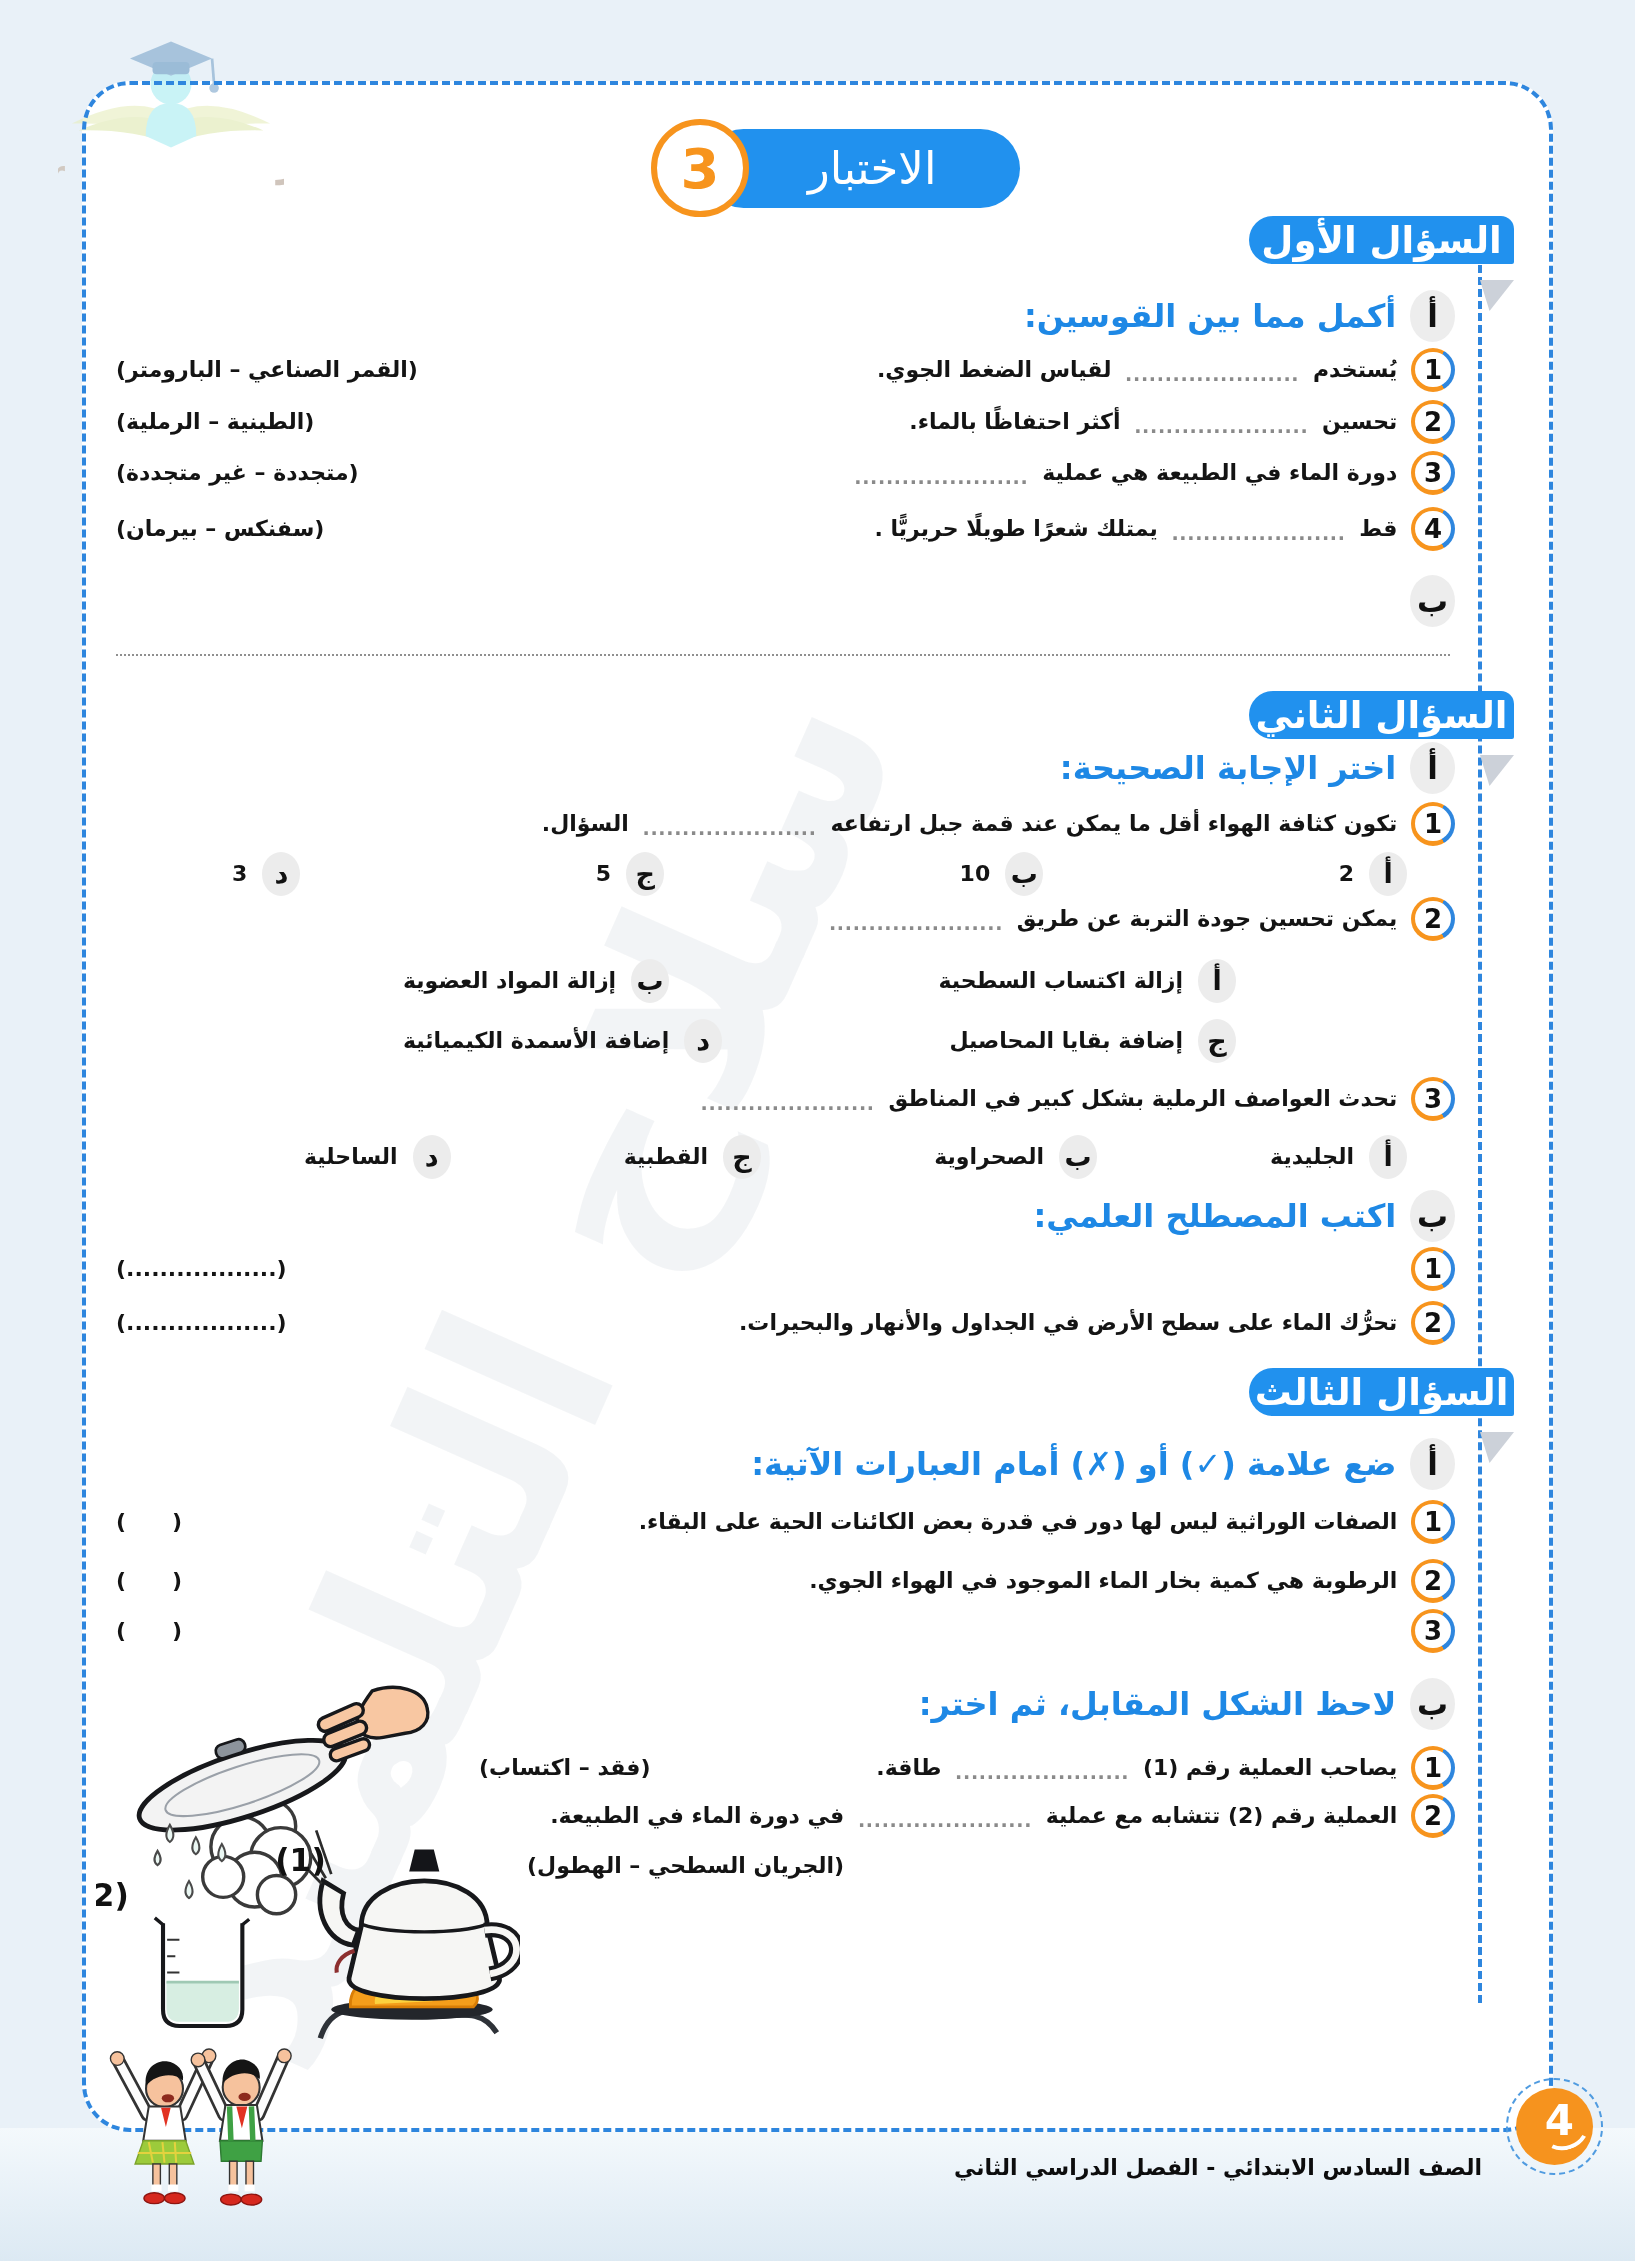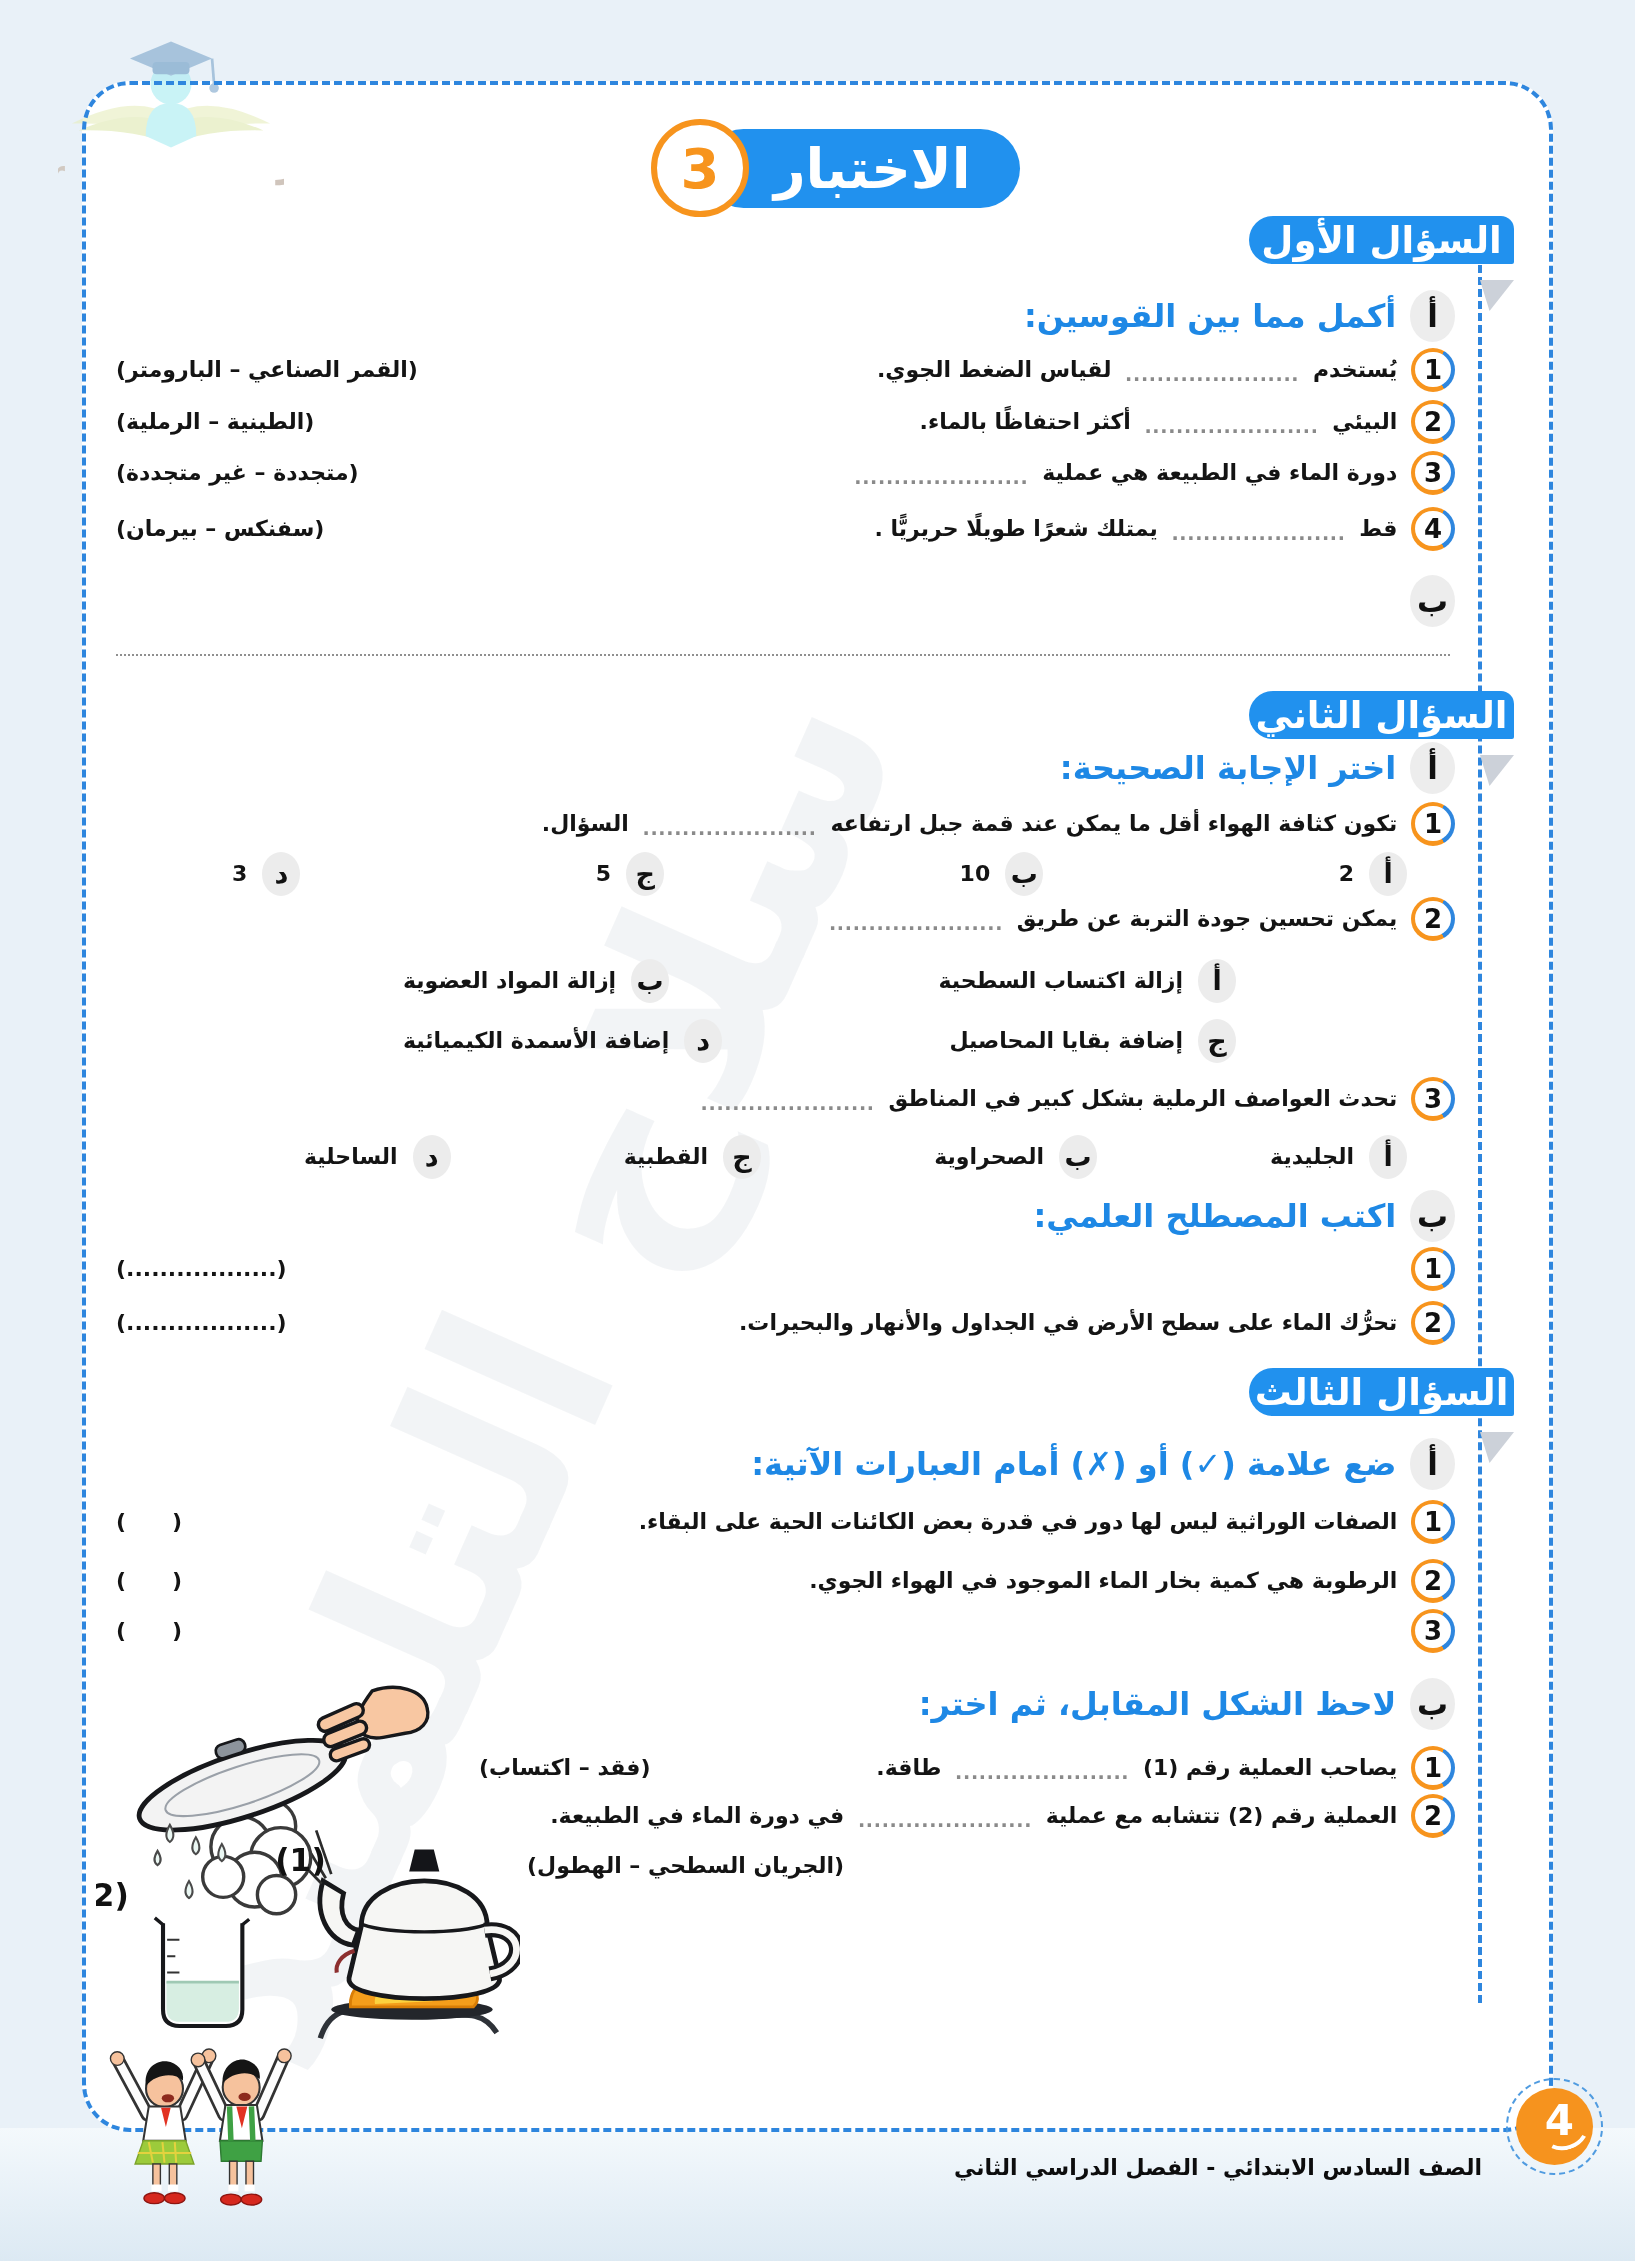--- a/index.html
+++ b/index.html
@@ -12,21 +12,21 @@
   .card-border{position:absolute;left:82px;top:81px;width:1471px;height:2051px;background:transparent;
         border:4.8px dashed #2e86de;border-radius:48px;box-sizing:border-box;z-index:5;pointer-events:none;}
   .logo{position:absolute;left:58px;top:20.5px;width:226px;height:171px;z-index:1;opacity:.62;}
   .wm{position:absolute;left:103px;top:1026px;width:1026px;text-align:center;font-size:246px;font-weight:700;
       color:#1b3a5c;opacity:.05;transform:rotate(-66deg);z-index:1;white-space:nowrap;}
   .vline{position:absolute;left:1478px;top:253px;height:1750px;width:0;
       border-left:4.1px dashed #2e86de;z-index:2;}
   
   .title-pill{position:absolute;left:704px;top:129px;width:316px;height:79px;background:#2191ee;
       border-radius:40px;z-index:3;display:flex;align-items:center;justify-content:center;}
-  .title-txt{color:#fff;font-size:55px;font-weight:700;margin-left:20.5px;text-align:center;}
+  .title-txt{color:#fff;font-size:45px;font-weight:400;margin-left:20.5px;text-align:center;}
   .title-badge{position:absolute;left:-53px;top:-9.6px;width:86px;height:86px;background:#fff;
       border:6.2px solid #f7941d;border-radius:50%;display:flex;align-items:center;justify-content:center;
       color:#f7941d;font-size:56px;font-weight:700;}
   
   .banner{position:absolute;left:1249px;width:265px;height:48px;background:#2191ee;color:#fff;
       font-size:37px;font-weight:700;display:flex;align-items:center;justify-content:center;
       border-radius:33px 18px 2.7px 33px;z-index:3;}
   .fold{position:absolute;left:1480px;width:34px;height:31px;background:#ccd1d9;
       clip-path:polygon(0 0,100% 0,28% 100%);z-index:2;}
   
@@ -109,21 +109,21 @@
       </span>
     <span class="t">يُستخدم</span>
     <span class="dots">......................</span>
     <span class="t">لقياس الضغط الجوي.</span>
     <span class="t push">(القمر الصناعي – البارومتر)</span>
   </div>
   <div class="row" style="top:397px">
     <span class="num">
         <span>2</span>
       </span>
-    <span class="t">البيئي</span>
+    <span class="t">تحسين</span>
     <span class="dots">......................</span>
     <span class="t">أكثر احتفاظًا بالماء.</span>
     <span class="t push">(الطينية – الرملية)</span>
   </div>
   <div class="row" style="top:448px">
     <span class="num">
         <span>3</span>
       </span>
     <span class="t">دورة الماء في الطبيعة هي عملية</span>
     <span class="dots">......................</span>

